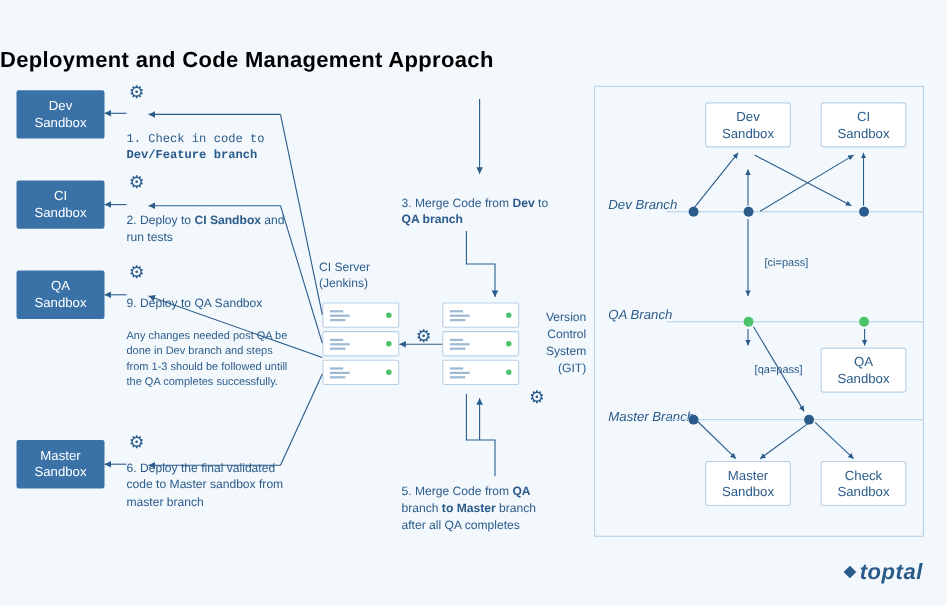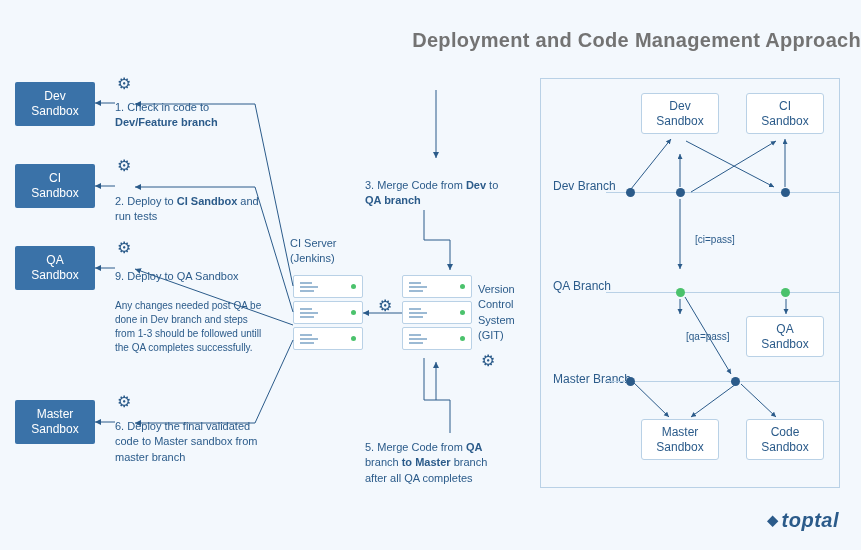--- a/index.html
+++ b/index.html
@@ -1,45 +1,45 @@
 <!DOCTYPE html>
 <html><head>
 <meta charset="utf-8">
 <style>
   *{box-sizing:border-box;margin:0;padding:0;}
   body{width:861px;height:550px;background:#f3f8fd;font-family:Arial,Helvetica,sans-serif;position:relative;overflow:hidden;}
-  .title{text-align:right;font-size:20px;color:#737373;font-weight:600;padding-top:29px;letter-spacing:.3px;}
+  .title{text-align:left;font-size:20px;color:#000000;font-weight:600;padding-top:44px;letter-spacing:.3px;}
   
   .pill{position:absolute;left:15px;width:80px;height:44px;background:#3a72a8;color:#fff;font-size:12px;text-align:center;display:flex;flex-direction:column;justify-content:center;border-radius:2px;line-height:1.25;}
   .p1{top:82px;} .p2{top:164px;} .p3{top:246px;} .p4{top:400px;}
   .gear{position:absolute;color:#2b5b8a;font-size:16px;}
   .g1{left:117px;top:74px;} .g2{left:117px;top:156px;} .g3{left:117px;top:238px;} .g4{left:117px;top:392px;}
   .gc{left:378px;top:296px;} .gv{left:481px;top:351px;}
   .step{position:absolute;left:115px;width:160px;font-size:11px;color:#2b5b8a;line-height:1.4;}
-  .s1{top:100px;} .s2{top:194px;} .s3{top:269px;} .note{top:299px;font-size:10px;width:150px;} .s6{top:419px;}
+  .s1{top:120px;font-family:Liberation Mono, monospace;} .s2{top:194px;} .s3{top:269px;} .note{top:299px;font-size:10px;width:150px;} .s6{top:419px;}
   .sC{position:absolute;font-size:11px;color:#2b5b8a;line-height:1.4;}
   .s3m{left:365px;top:178px;width:140px;}
   .s5{left:365px;top:440px;width:140px;}
   .lblCI{left:290px;top:236px;width:75px;}
-  .lblVCS{left:478px;top:282px;width:55px;text-align:left;}
+  .lblVCS{left:478px;top:282px;width:55px;text-align:right;}
   
   .stack{position:absolute;width:70px;}
   .stack .u{height:23px;background:#fff;border:1px solid #b9d1e6;margin-bottom:3px;border-radius:2px;padding:4px 6px;display:flex;align-items:center;justify-content:space-between;}
   .stack .u span.l{width:18px;height:2px;background:#9cbad4;display:block;position:relative;}
   .stack .u span.l::before{content:"";position:absolute;top:-4px;left:0;width:12px;height:2px;background:#9cbad4;}
   .stack .u span.l::after{content:"";position:absolute;top:4px;left:0;width:14px;height:2px;background:#9cbad4;}
   .stack .u span.d{width:5px;height:5px;background:#4bc26c;border-radius:50%;}
   .st1{left:293px;top:275px;} .st2{left:402px;top:275px;}
   
   .panel{position:absolute;left:540px;top:78px;width:300px;height:410px;border:1px solid #b9d1e6;background:#f3f8fd;}
   .rbox{position:absolute;background:#fff;border:1px solid #b9d1e6;border-radius:3px;font-size:12px;color:#2b5b8a;text-align:center;display:flex;flex-direction:column;justify-content:center;height:41px;line-height:1.25;}
   .rdev{left:100px;top:14px;width:78px;} .rci{left:205px;top:14px;width:78px;}
   .rqa{left:205px;top:237px;width:78px;}
   .rmas{left:100px;top:340px;width:78px;} .rdemo{left:205px;top:340px;width:78px;}
-  .blabel{position:absolute;left:12px;font-size:12px;color:#2b5b8a;line-height:1.3;}
+  .blabel{position:absolute;left:12px;font-size:12px;color:#2b5b8a;line-height:1.3;font-style:italic;}
   .bl1{top:100px;} .bl2{top:200px;} .bl3{top:293px;}
   .hline{position:absolute;left:65px;right:0;height:1px;background:#b9d1e6;}
   .hl1{top:113px;} .hl2{top:213px;} .hl3{top:302px;}
   .dot{position:absolute;width:9px;height:9px;border-radius:50%;}
   .db{background:#2b5b8a;} .dg{background:#4bc26c;}
   
   .d1{left:85px;top:109px;} .d2{left:135px;top:109px;} .d3{left:240px;top:109px;}
   .d4{left:135px;top:209px;} .d5{left:240px;top:209px;}
   .d6{left:85px;top:298px;} .d7{left:190px;top:298px;}
   .tiny{position:absolute;font-size:10px;color:#2b5b8a;}
@@ -159,21 +159,21 @@
     </div>
   <div class="rbox rqa">
       <div>QA</div>
       <div>Sandbox</div>
     </div>
   <div class="rbox rmas">
       <div>Master</div>
       <div>Sandbox</div>
     </div>
   <div class="rbox rdemo">
-      <div>Code</div>
+      <div>Check</div>
       <div>Sandbox</div>
     </div>
 
   <div class="blabel bl1">Dev Branch</div>
   <div class="blabel bl2">QA Branch</div>
   <div class="blabel bl3">Master Branch</div>
 
   <div class="hline hl1"></div>
   <div class="hline hl2"></div>
   <div class="hline hl3"></div>

